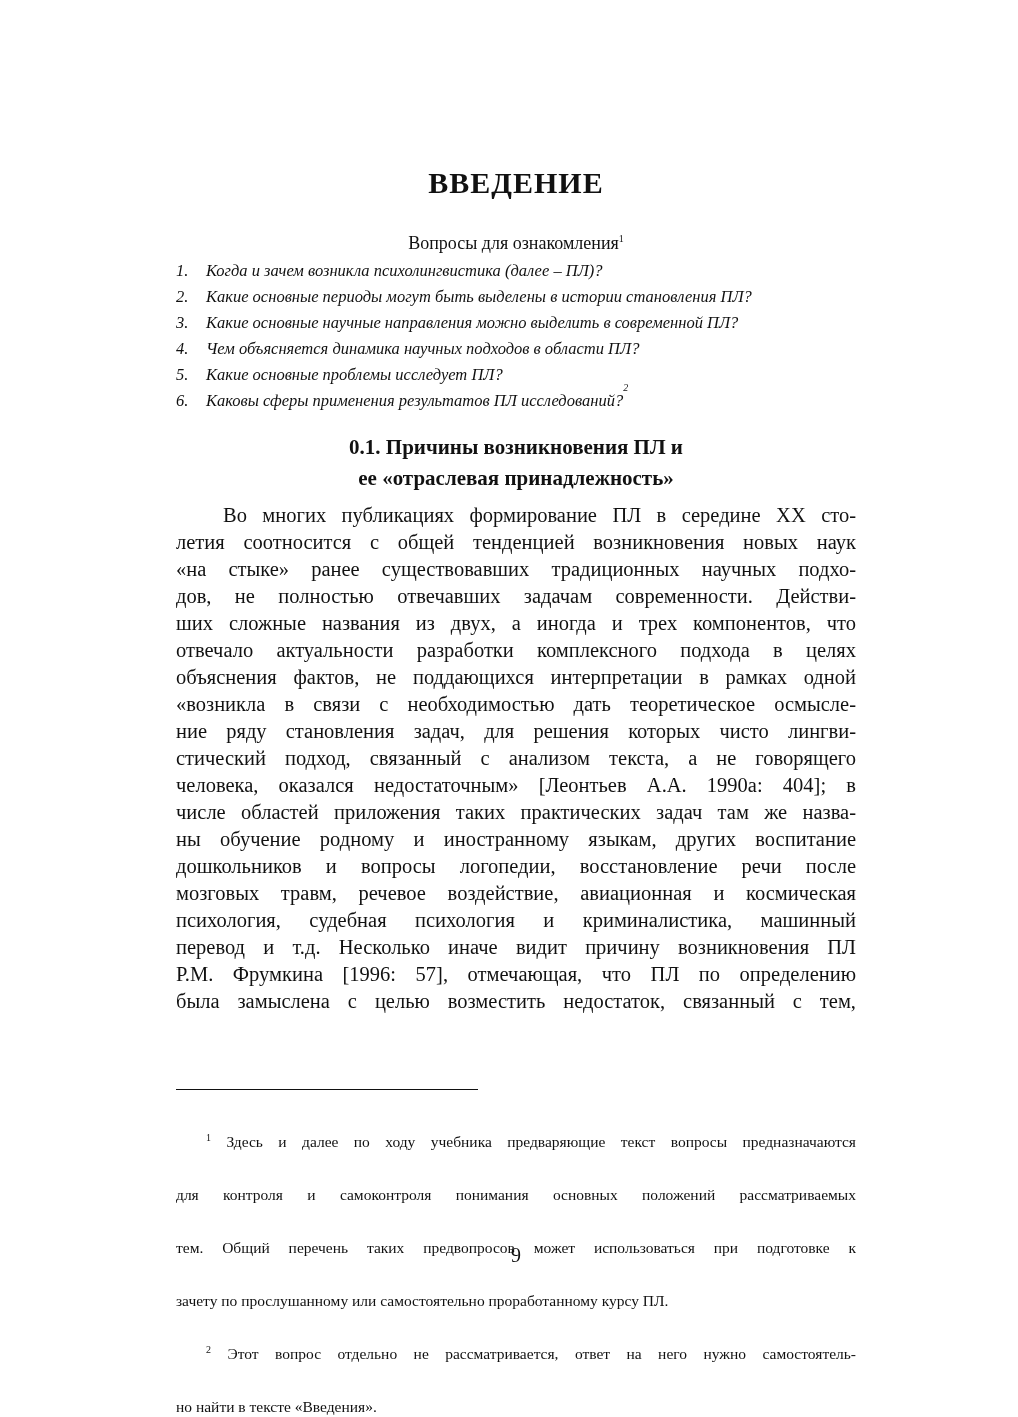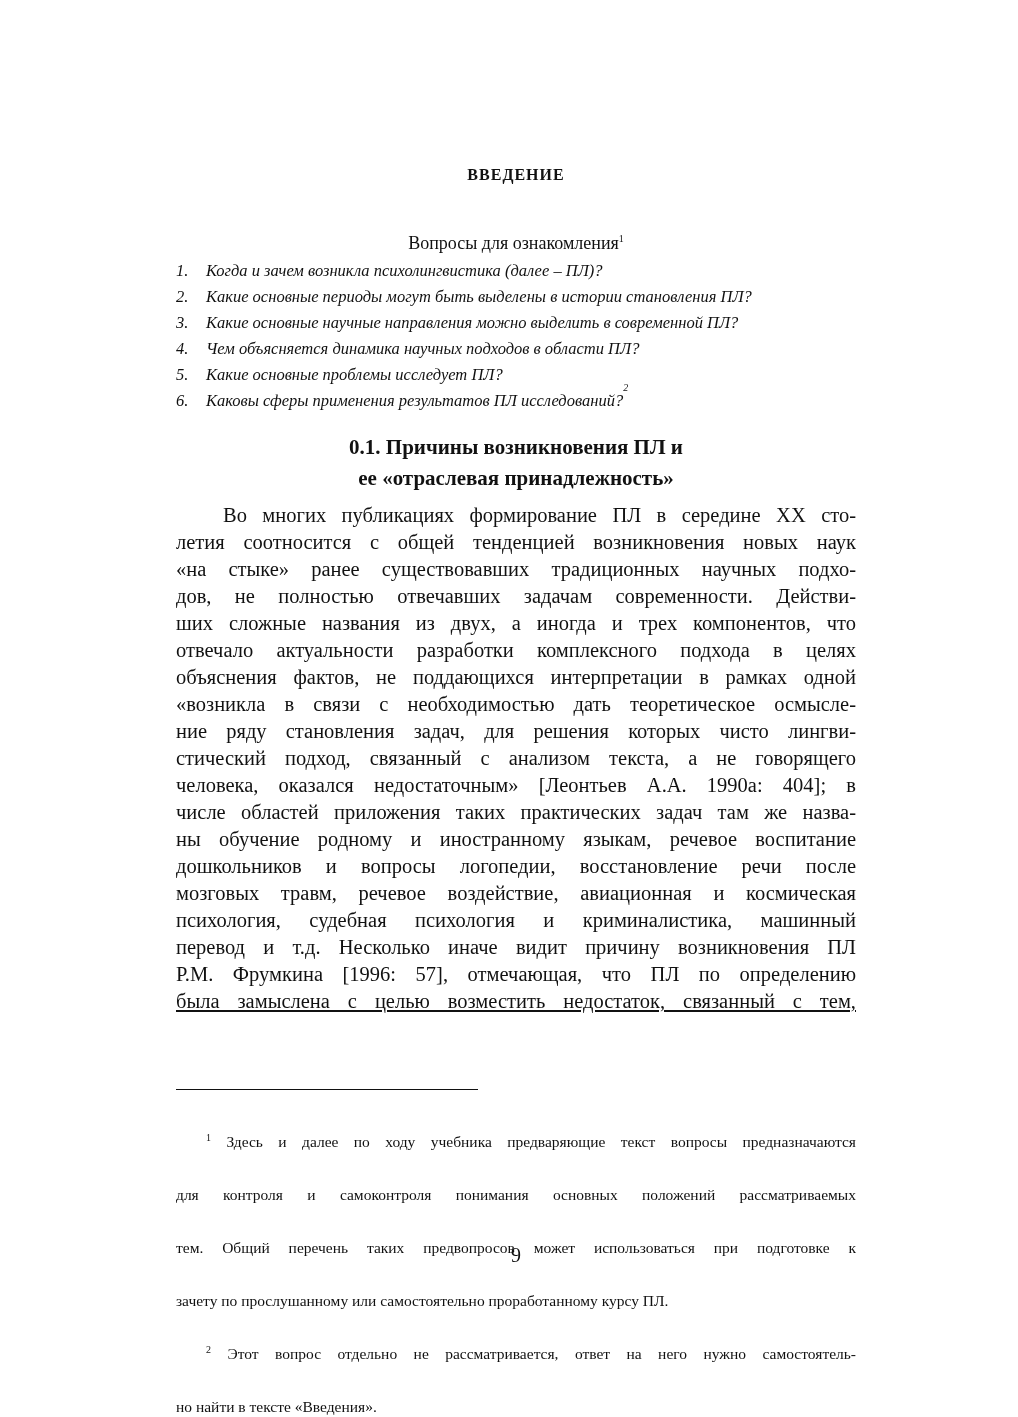--- a/index.html
+++ b/index.html
@@ -21,21 +21,21 @@
       top: 0;
       width: 680px;
     }
     .chapter-title {
       position: absolute;
       top: 166px;
       left: 0;
       width: 680px;
       text-align: center;
       font-weight: bold;
-      font-size: 16px;
+      font-size: 30px;
       letter-spacing: 1px;
       font-family: "Liberation Sans Narrow", "Liberation Serif", serif;
     }
     .questions-heading {
       position: absolute;
       top: 221px;
       left: 0;
       width: 680px;
       text-align: center;
       font-size: 18px;
@@ -112,21 +112,21 @@
     .fn-line {
       display: block;
       height: 21px;
       white-space: nowrap;
       text-align: justify;
       text-align-last: justify;
       margin-top: 32px;
     }
     .fn-line.indent { padding-left: 30px; }
     .fn-line.last { text-align-last: left; }
-    .line.last { text-align-last: justify; text-decoration: underline; }
+    .line.last { text-align-last: justify; }
     .page-number {
       position: absolute;
       top: 1244px;
       left: 0;
       width: 680px;
       text-align: center;
       font-size: 20px;
     }
   </style>
 </head>
@@ -177,21 +177,21 @@
     <span class="line">«на стыке» ранее существовавших традиционных научных подхо-</span>
     <span class="line">дов, не полностью отвечавших задачам современности.  Действи-</span>
     <span class="line">ших сложные названия из двух,  а иногда и трех компонентов, что</span>
     <span class="line">отвечало актуальности разработки комплексного подхода в целях</span>
     <span class="line">объяснения фактов, не поддающихся интерпретации в рамках одной</span>
     <span class="line">«возникла в связи с необходимостью дать теоретическое осмысле-</span>
     <span class="line">ние ряду становления задач, для решения которых чисто лингви-</span>
     <span class="line">стический подход, связанный с анализом текста, а не говорящего</span>
     <span class="line">человека, оказался недостаточным» [Леонтьев А.А. 1990а: 404]; в</span>
     <span class="line">числе областей приложения таких практических задач там же назва-</span>
-    <span class="line">ны обучение родному и иностранному языкам, речевое воспитание</span>
+    <span class="line">ны обучение родному и иностранному языкам, других воспитание</span>
     <span class="line">дошкольников и вопросы логопедии, восстановление речи после</span>
     <span class="line">мозговых травм, речевое воздействие, авиационная и космическая</span>
     <span class="line">психология, судебная психология и криминалистика, машинный</span>
     <span class="line">перевод и т.д. Несколько иначе видит причину возникновения ПЛ</span>
     <span class="line">Р.М. Фрумкина [1996: 57], отмечающая, что ПЛ по определению</span>
     <span class="line last">была замыслена с целью возместить недостаток, связанный с тем,</span>
   </div>
 
   <div class="footnote-rule"></div>
 

